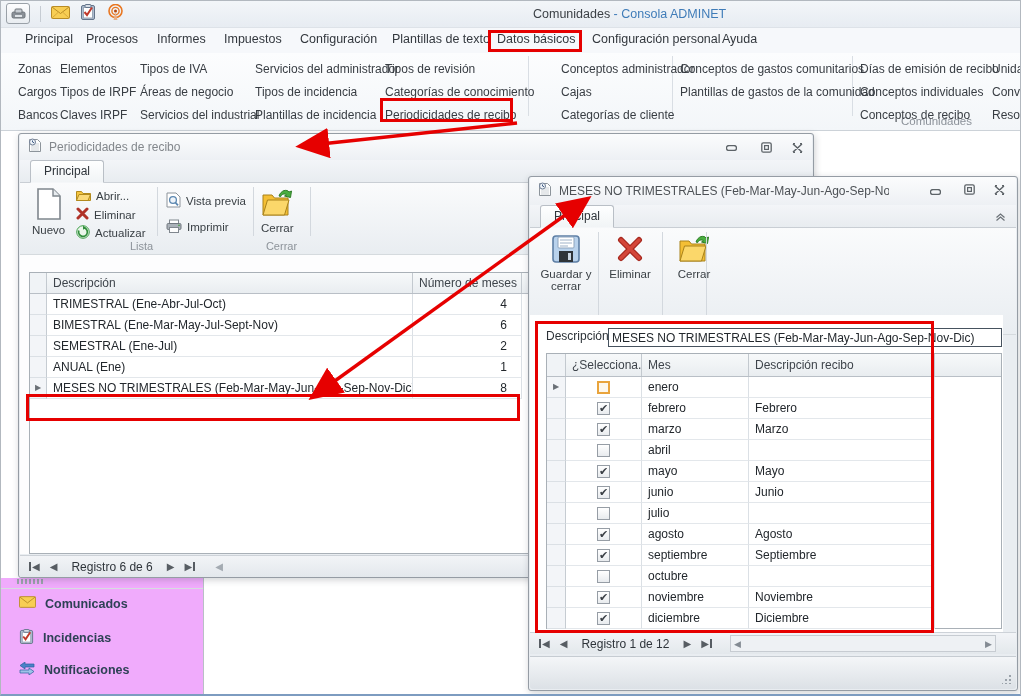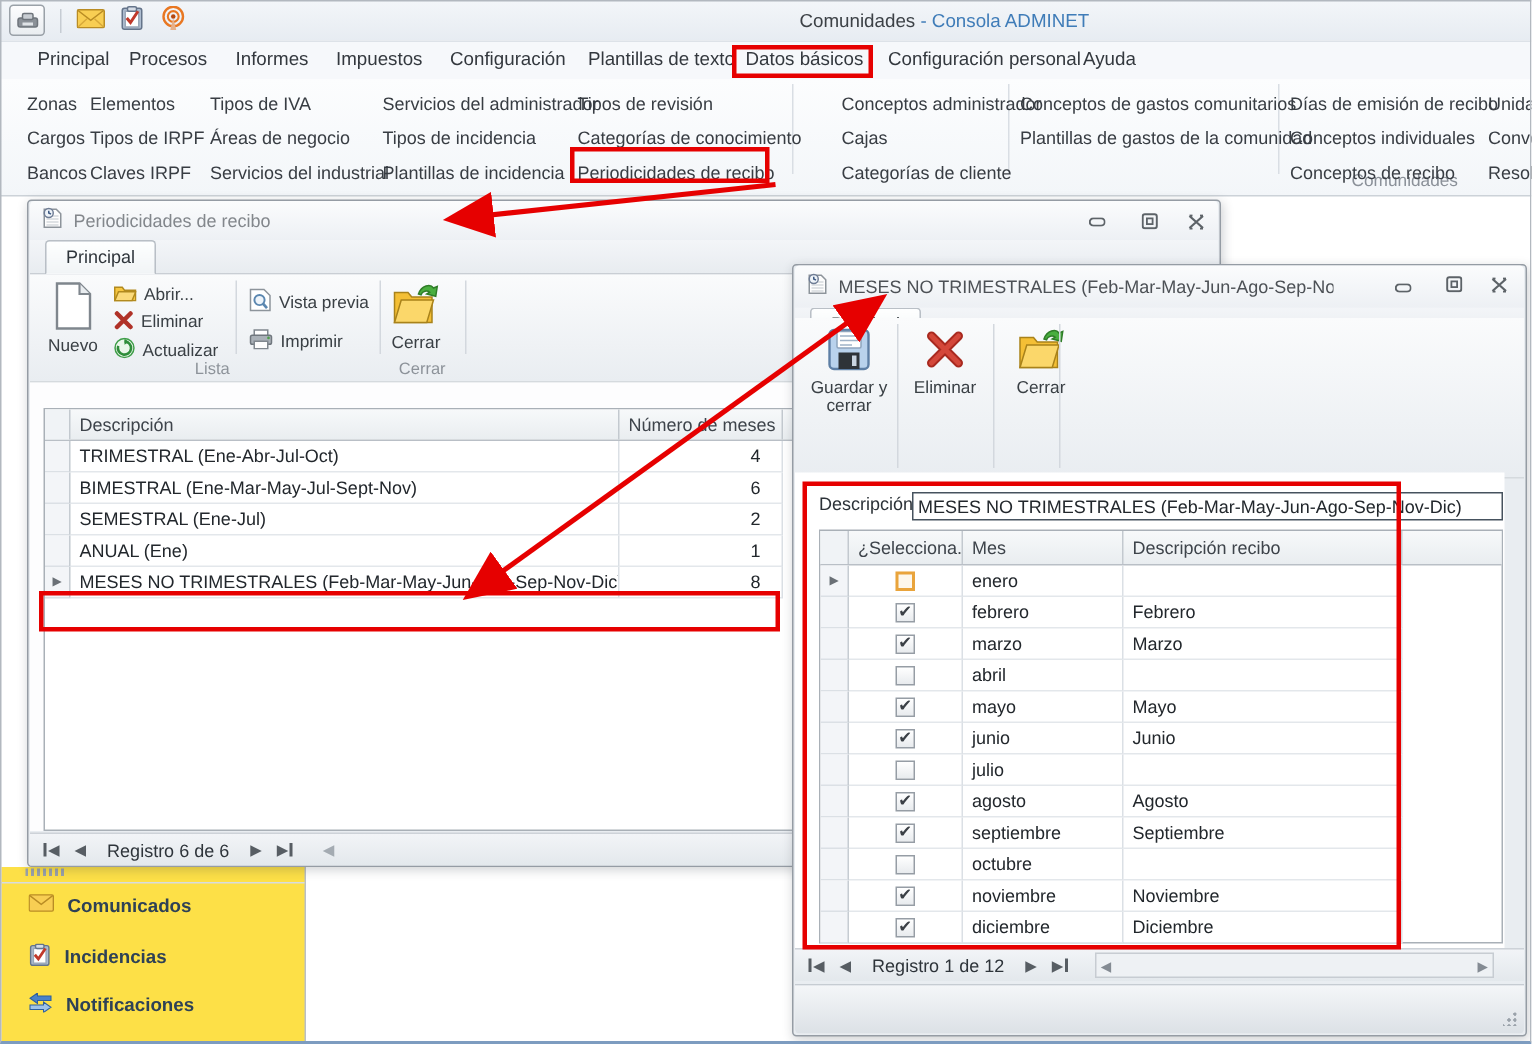--- a/index.html
+++ b/index.html
@@ -19,21 +19,21 @@
   #menubar{position:absolute;left:0;top:28px;width:1021px;height:25px;background:#f6f8fb}
   .menuitem{position:absolute;top:4px;font-size:12.5px;color:#33383e;white-space:nowrap;cursor:default}
 
   #ribbon{position:absolute;left:0;top:53px;width:1021px;height:78px;background:linear-gradient(#fcfdfe,#f3f6f9);border-bottom:1px solid #ccd2d8}
   .ribcol{position:absolute;top:5px}
   .riblink{display:block;height:23px;line-height:23px;font-size:12px;color:#383d43;white-space:nowrap}
   .ribdiv{position:absolute;top:3px;height:60px;width:1px;background:#d9dee4}
   #ribgrouplabel{position:absolute;left:852px;top:62px;width:169px;text-align:center;font-size:11.5px;color:#8b9199}
 
   
-  #sidebar{position:absolute;left:1px;top:578px;width:203px;height:117px;background:#fde047;border-right:1px solid #b9bfc6;z-index:2}
+  #sidebar{position:absolute;left:1px;top:578px;width:203px;height:117px;background:#f0abfc;border-right:1px solid #b9bfc6;z-index:2}
   #sbgrip{position:absolute;left:16px;top:1px;width:26px;height:5px;background:repeating-linear-gradient(90deg,#9aa2ab 0 2px,transparent 2px 4px)}
   #sbline{position:absolute;left:0;top:10px;width:100%;height:1px;background:#d7dce1}
   .sbitem{position:absolute;left:18px;display:flex;align-items:center;gap:9px;font-weight:bold;font-size:12.5px;color:#2e4156;cursor:default}
 
   
   .win{position:absolute;background:#e9edf1;border:1px solid #959ca4;border-radius:3px;box-shadow:1px 2px 7px rgba(40,50,60,.22)}
   .titlebar{position:absolute;left:1px;right:1px;top:0;height:26px;display:flex;align-items:center;padding:0 8px;background:linear-gradient(#fbfcfd,#edf0f4);border-radius:3px 3px 0 0}
   .titletext{font-size:12px;white-space:nowrap;overflow:hidden}
   .winctl{position:absolute;top:7px;width:18px;height:13px;display:flex;align-items:center;justify-content:center;color:#5d6368;cursor:default}
   .tabstrip{position:absolute;left:1px;right:1px;top:26px;height:23px;background:linear-gradient(#f3f5f8,#e8ecf0);border-bottom:1px solid #c9ced4}
@@ -384,21 +384,21 @@
           <path d="M1 1 L10 9 M10 1 L1 9 M1 .5 h2 M8 .5 h2 M1 9.5 h2 M8 9.5 h2" stroke="#5d6368" stroke-width="1.5"></path>
         </svg>
       </span>
   </div>
   <div class="tabstrip" style="top:28px">
     <span class="tab">Principal</span>
     <span style="position:absolute;right:10px;top:5px"><svg width="11" height="8" viewBox="0 0 11 8">
           <path d="M1.5 4.5 L5.5 1 L9.5 4.5 M1.5 7.5 L5.5 4 L9.5 7.5" fill="none" stroke="#6b7177" stroke-width="1.2"></path>
         </svg></span>
   </div>
-  <div class="rbar" style="top:35px;height:107px">
+  <div class="rbar" style="top:51px;height:107px">
     <div class="bigbtn" style="left:10px;top:6px;width:52px">
       <span><svg width="30" height="30" viewBox="0 0 30 30">
             <rect x="2" y="2" width="26" height="26" rx="3" fill="#b9d2ec" stroke="#5e7fa5" stroke-width="1.6"></rect>
             <rect x="7" y="3" width="16" height="11" rx="1" fill="#fff" stroke="#8ea4bd"></rect>
             <path d="M9 6 h12 M9 9 h12 M9 12 h8" stroke="#9fb2c8"></path>
             <rect x="8" y="17" width="14" height="11" fill="#2e3338"></rect>
             <rect x="17" y="19" width="3" height="7" fill="#c9d4e0"></rect>
           </svg></span>
       <span>Guardar y cerrar</span>
     </div>

